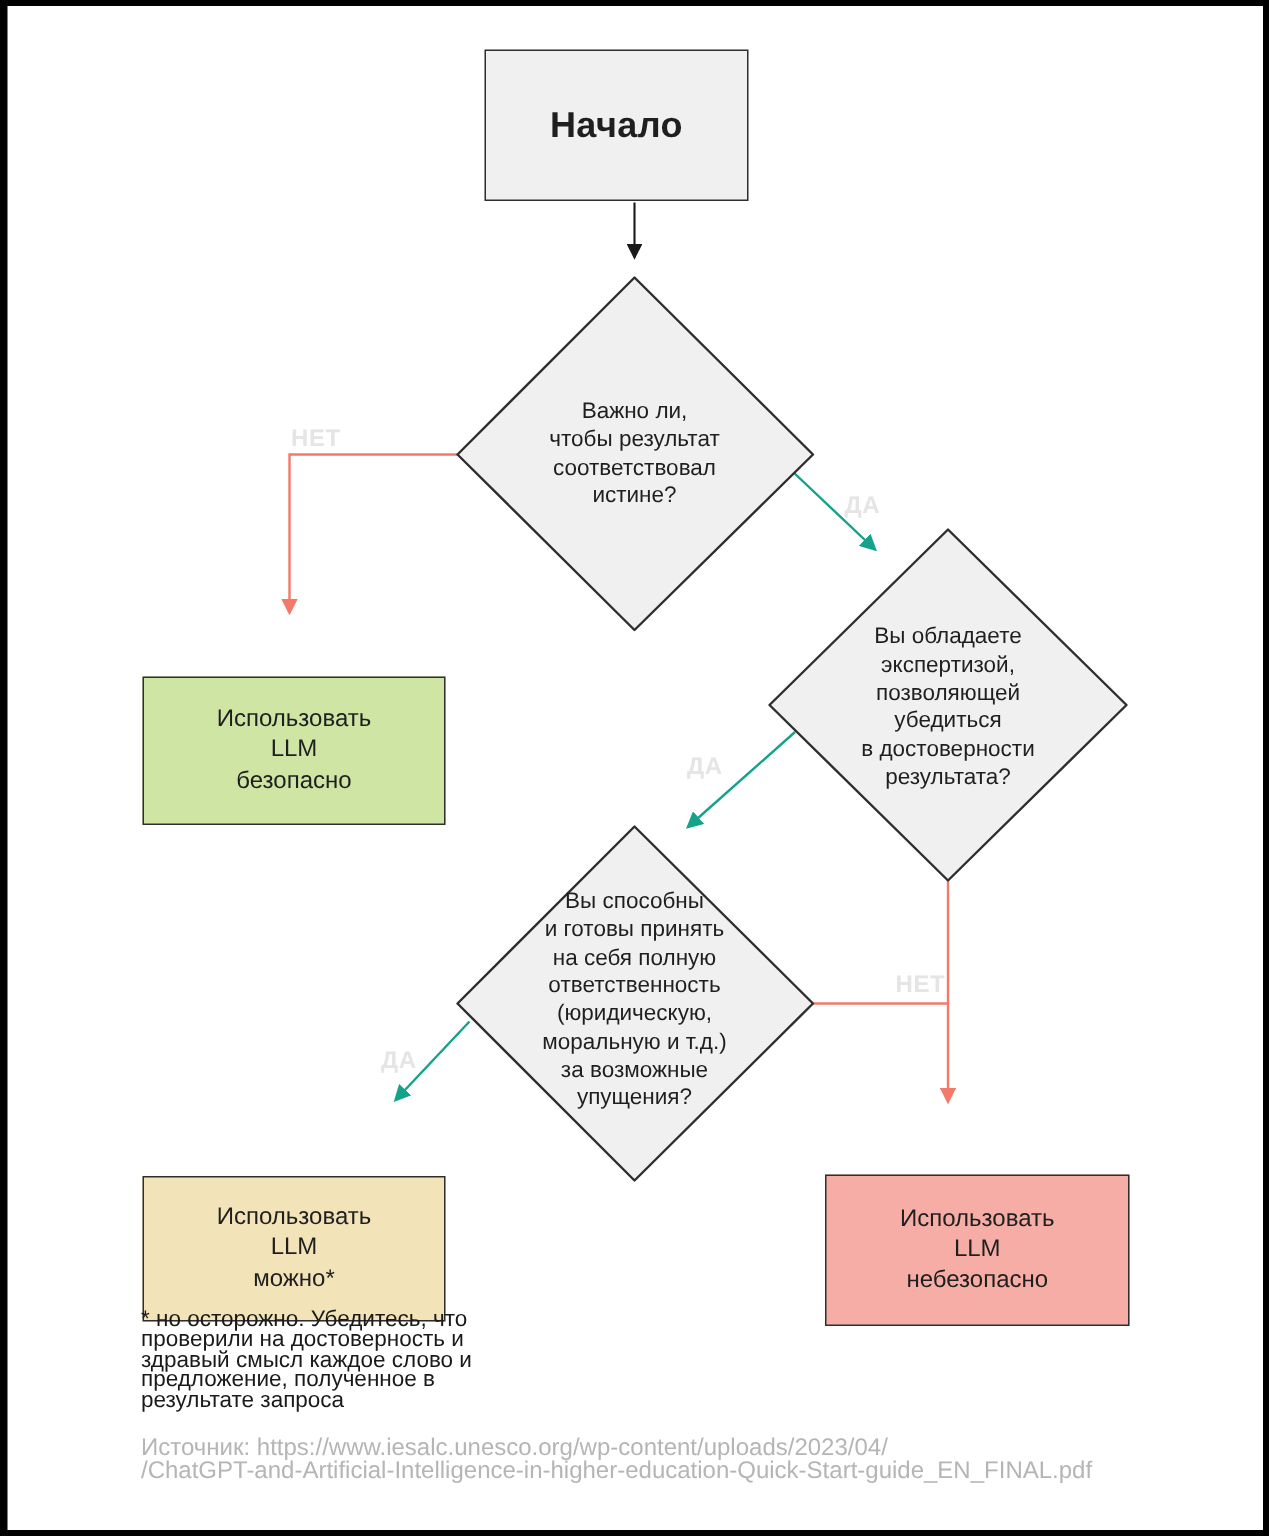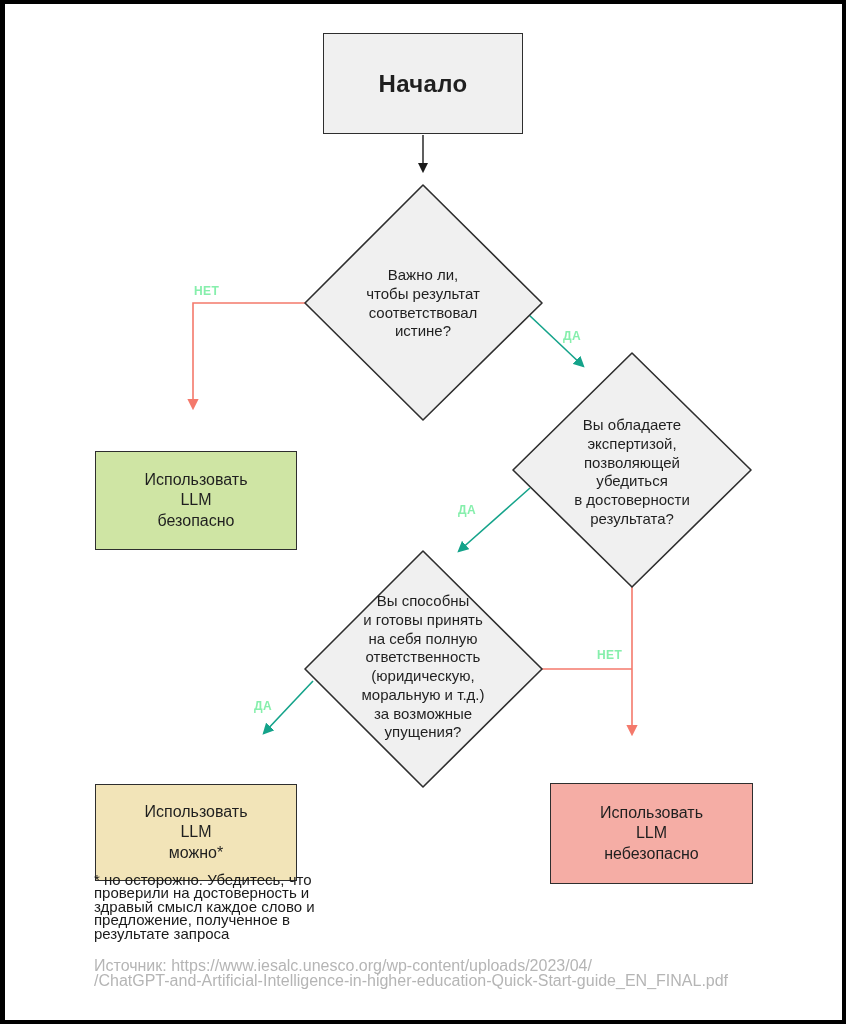--- a/index.html
+++ b/index.html
@@ -21,29 +21,29 @@
   .connectors{position:absolute;left:0;top:0;width:846px;height:1024px;}
   .diamond{fill:var(--node-fill);stroke:var(--node-border);stroke-width:1.6;stroke-linejoin:round;}
   .ln-black{stroke:#1a1a1a;stroke-width:1.4;fill:none;}
   .ln-teal{stroke:var(--teal);stroke-width:1.6;fill:none;}
   .ln-red{stroke:var(--salmon);stroke-width:1.6;fill:none;}
   .mk-black{fill:#1a1a1a;}
   .mk-teal{fill:var(--teal);}
   .mk-red{fill:var(--salmon);}
   .node{position:absolute;display:flex;align-items:center;justify-content:center;
         border:1.6px solid var(--node-border);text-align:center;color:var(--text);}
-  .start-box{left:323px;top:33px;width:200px;height:101px;background:var(--node-fill);
+  .start-box{left:323px;top:33px;width:176px;height:101px;background:var(--node-fill);
              font-size:24px;font-weight:700;letter-spacing:.3px;}
   .result{font-size:16px;line-height:1.28;font-weight:500;white-space:pre-line;margin-top:28px;}
   .green{left:95px;top:423px;width:202px;height:99px;background:var(--green-box);}
   .tan{left:95px;top:756px;width:202px;height:97px;background:var(--tan-box);}
   .red{left:550px;top:755px;width:203px;height:101px;background:var(--red-box);}
   .dtext{position:absolute;width:210px;text-align:center;font-size:15px;line-height:1.25;
          font-weight:500;color:var(--text);white-space:pre-line;transform:translate(-50%,-50%);}
-  .edge-label{position:absolute;font-size:12px;font-weight:700;color:#86efac;letter-spacing:.4px;}
+  .edge-label{position:absolute;font-size:16px;font-weight:700;color:#e5e5e5;letter-spacing:.4px;}
   .footnote{position:absolute;left:94px;top:873px;width:230px;font-size:15px;line-height:13.4px;
             font-weight:500;color:#1a1a1a;white-space:pre-line;}
   .source{position:absolute;left:94px;top:958px;width:640px;font-size:16px;line-height:15px;
           color:var(--source-text);white-space:pre-line;}
 </style>
 </head>
 <body>
 
 <div class="stage">
   <div class="paper"></div>

